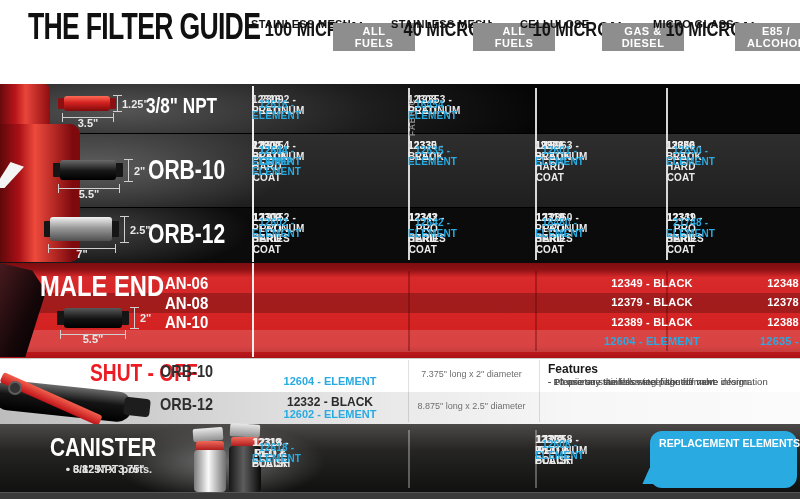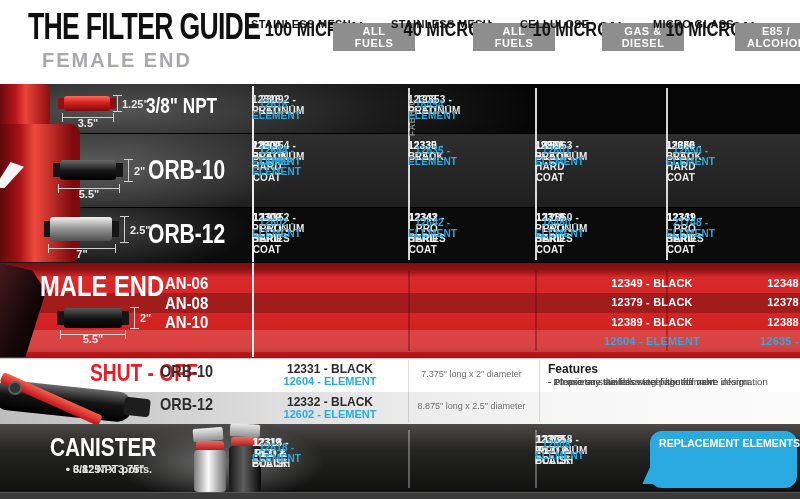--- a/index.html
+++ b/index.html
@@ -127,21 +127,20 @@
   .repl-title{position:static;display:block;font-size:11.5px;font-weight:900;color:#fff;
               transform:scaleX(0.92);transform-origin:left top;white-space:nowrap;}
   .repl-body{position:static;display:block;margin-top:3px;font-size:10.5px;line-height:12px;color:#fff;font-weight:bold;}
 </style>
 </head>
 <body>
 
 <div id="page">
 
   <div class="page-title">THE FILTER GUIDE</div>
-  <div class="subtitle">FEMALE END</div>
 
   <div class="chead" style="left:251px">
     <span class="micron">100 MICRON</span>
     <span class="media">STAINLESS MESH</span>
     <span class="fuel-badge">ALL FUELS</span>
   </div>
   <div class="chead" style="left:391px">
     <span class="micron">40 MICRON</span>
     <span class="media">STAINLESS MESH</span>
     <span class="fuel-badge">ALL FUELS</span>
@@ -352,21 +351,20 @@
 
   <div class="lbl-shutoff">SHUT - OFF</div>
   <div class="so-lbl" style="top:362px">ORB-10</div>
   <div class="so-lbl" style="top:395px">ORB-12</div>
 
   <div class="valve-body"></div>
   <div class="valve-end"></div>
   <div class="valve-lever"></div>
   <div class="valve-pivot"></div>
 
-  <div class="so-part c1" style="top:362px">12331 - BLACK</div>
   <div class="so-el c1" style="top:375px">12604 - ELEMENT</div>
   <div class="so-part c1" style="top:395px">12332 - BLACK</div>
   <div class="so-el c1" style="top:408px">12602 - ELEMENT</div>
 
   <div class="so-desc" style="top:369px">7.375" long x 2" diameter</div>
   <div class="so-desc" style="top:401px">8.875" long x 2.5" diameter</div>
 
   <div class="features-title">Features</div>
   <div class="features-list">
       <div class="feat-line">- Proprietary stainless steel shutoff valve design.</div>

